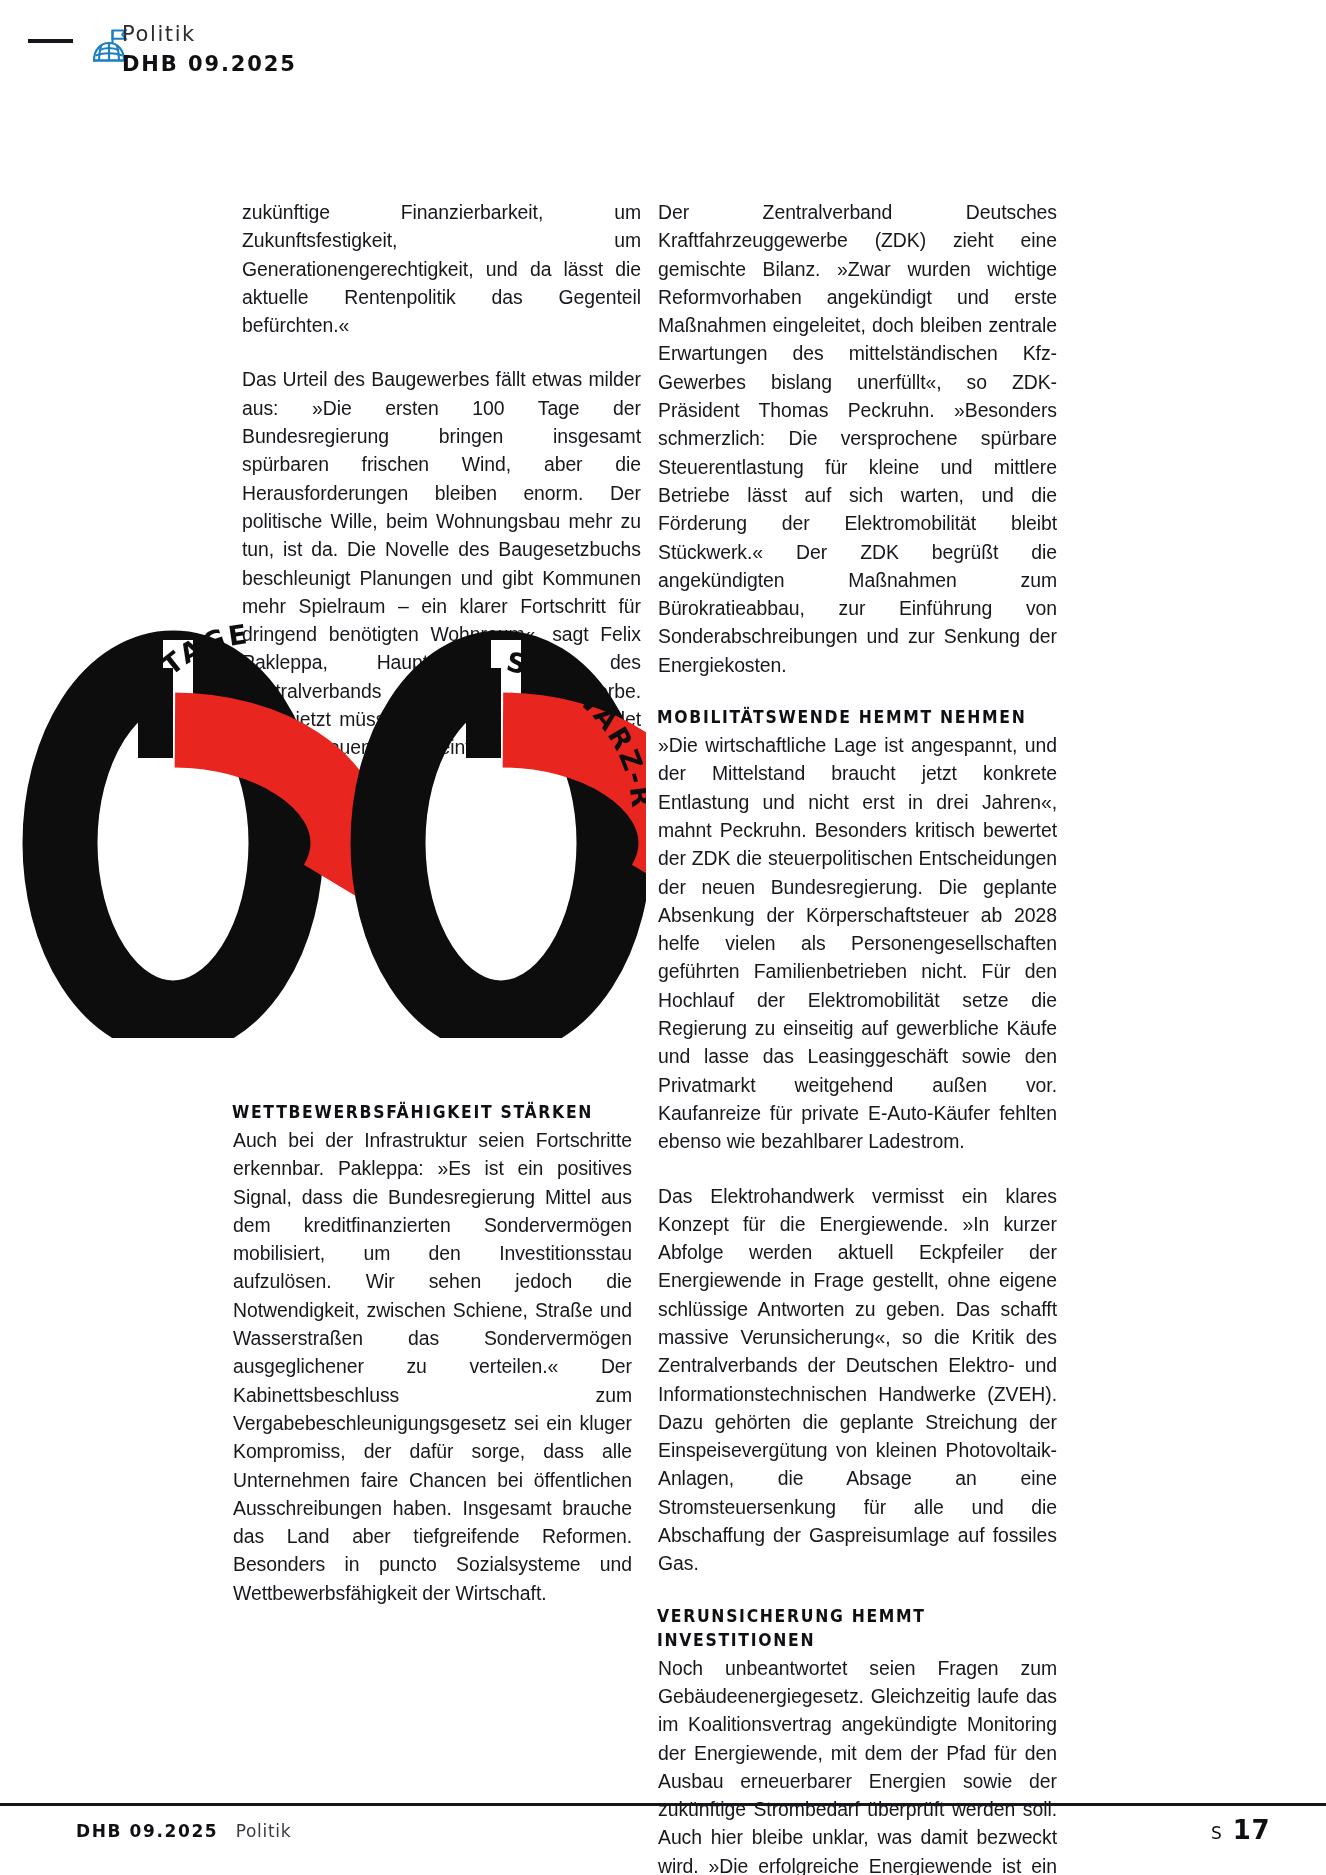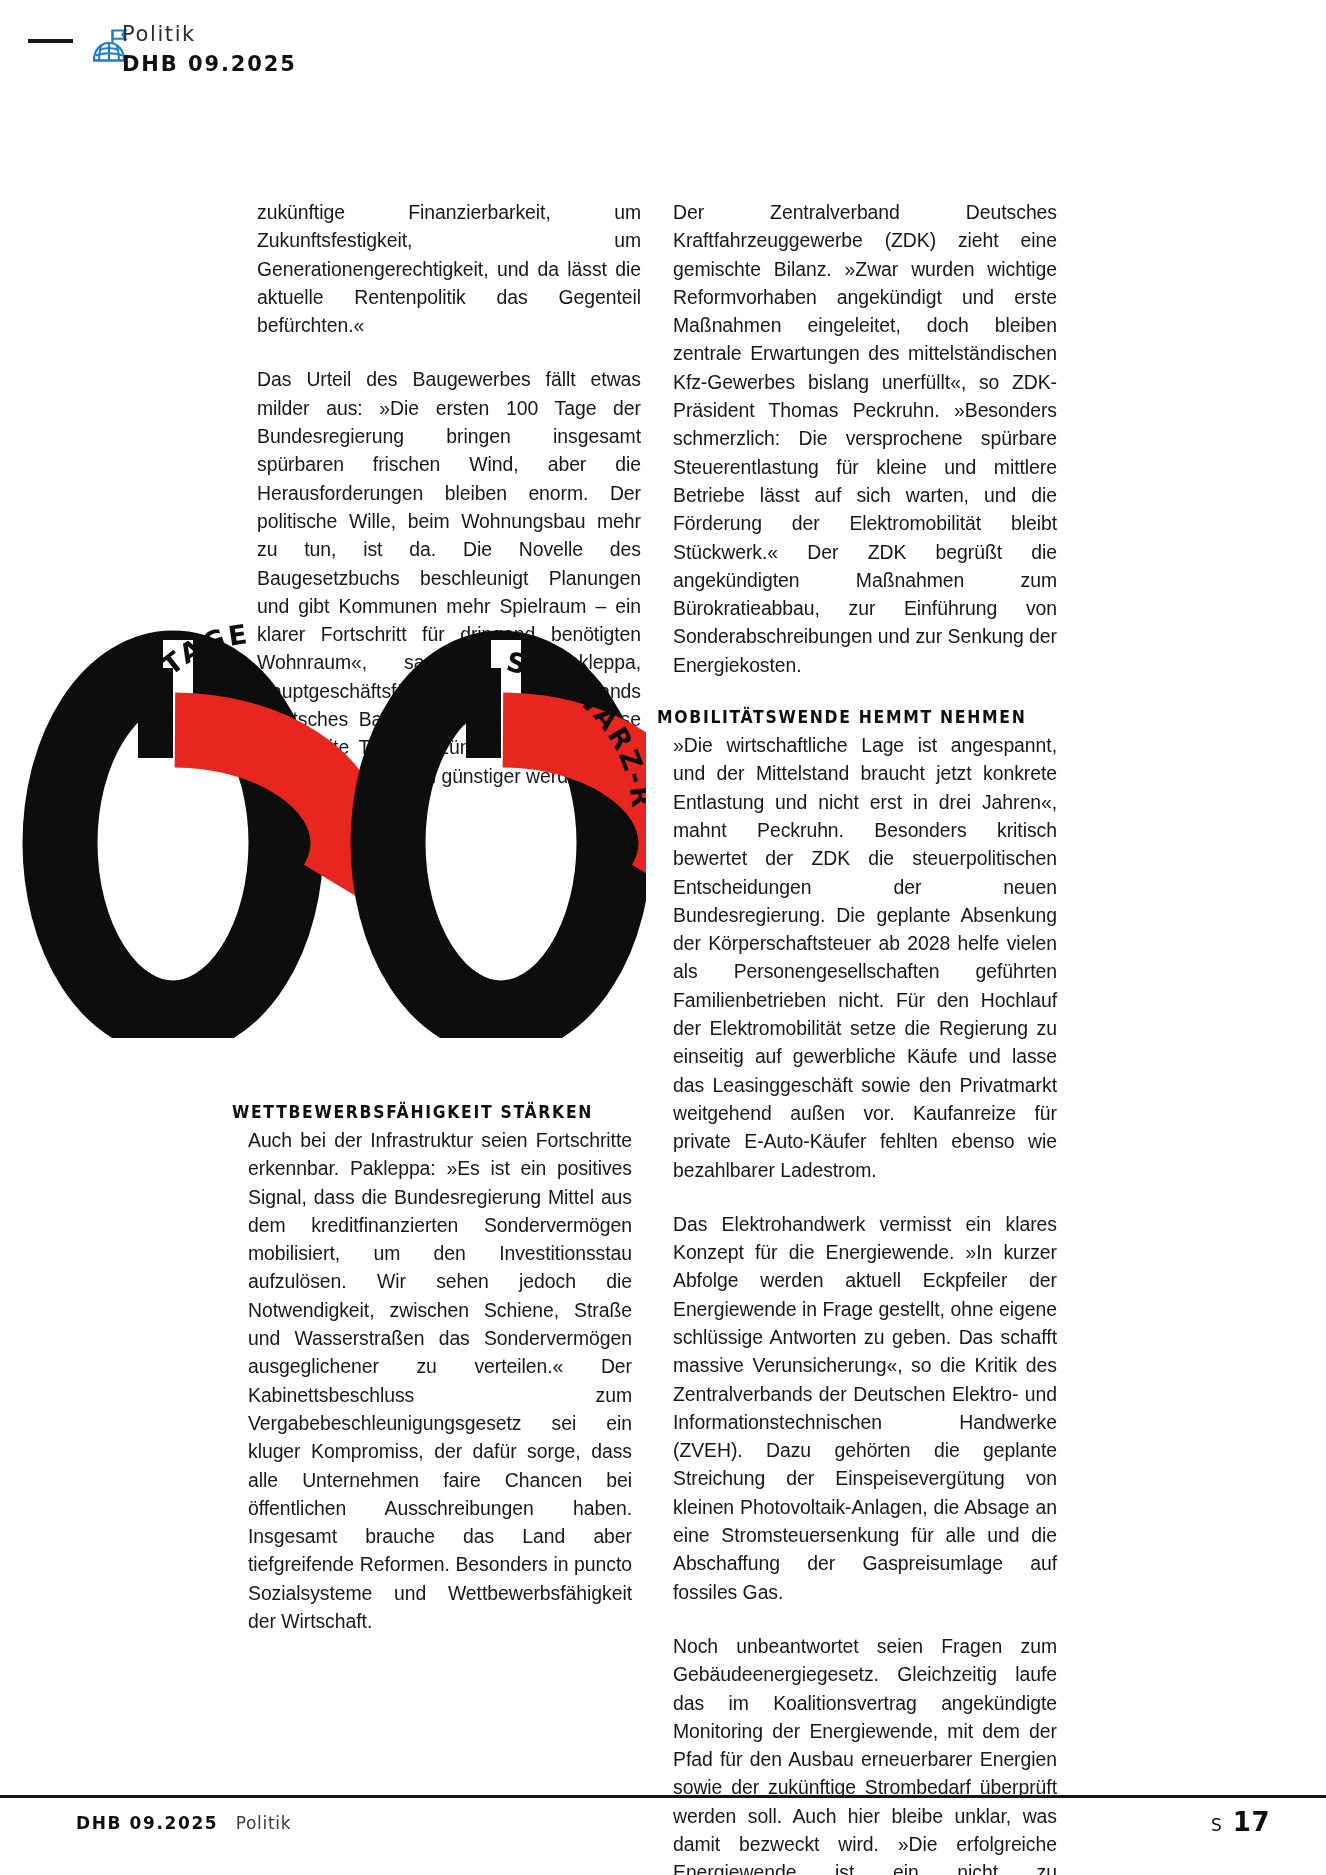--- a/index.html
+++ b/index.html
@@ -79,21 +79,21 @@
     line-height: 28.3px;
     letter-spacing: -0.05px;
     font-family: "Liberation Sans", sans-serif;
     font-stretch: condensed;
     color: #17171c;
   }
   #col-left  { left: 241px; top: 198px; }
   #col-right { left: 657px; top: 198px; }
 
   .col p {
-    margin: 0 0 26px 16px;
+    margin: 0 0 26px 1px;
     text-align: justify;
     hyphens: manual;
   }
   .col p.last { margin-bottom: 0; }
   .col p.tight { margin-bottom: 0; }
 
   .sec-head {
     font-weight: 700;
     font-size: 17.4px;
     letter-spacing: 1.7px;
@@ -119,21 +119,21 @@
     top: 618px;
     width: 626px;
     height: 420px;
   }
   #hero-graphic svg { display: block; }
 
   
   #page-footer {
     position: absolute;
     left: 0;
-    bottom: 8px;
+    bottom: 0;
     width: 1326px;
     height: 90px;
   }
   #footer-rule {
     position: absolute;
     left: 0;
     top: 18px;
     width: 1326px;
     height: 3px;
     background: #15151a;
@@ -273,20 +273,21 @@
   </div>
 
   <div id="col-right" class="col">
     <p>Der Zentralverband Deutsches Kraftfahrzeuggewerbe (ZDK) zieht eine gemischte Bilanz. »Zwar wurden wichtige Reformvorhaben angekündigt und erste Maßnahmen eingeleitet, doch bleiben zentrale Erwartungen des mittelständischen Kfz-Gewerbes bislang unerfüllt«, so ZDK-Präsident Thomas Peckruhn. »Besonders schmerzlich: Die versprochene spürbare Steuerentlastung für kleine und mittlere Betriebe lässt auf sich warten, und die Förderung der Elektromobilität bleibt Stückwerk.« Der ZDK begrüßt die angekündigten Maßnahmen zum Bürokratieabbau, zur Einführung von Sonderabschreibungen und zur Senkung der Energiekosten.</p>
 
     <div class="sec-head">MOBILITÄTSWENDE HEMMT NEHMEN</div>
     <p>»Die wirtschaftliche Lage ist angespannt, und der Mittelstand braucht jetzt konkrete Entlastung und nicht erst in drei Jahren«, mahnt Peckruhn. Besonders kritisch bewertet der ZDK die steuerpolitischen Entscheidungen der neuen Bundesregierung. Die geplante Absenkung der Körperschaftsteuer ab 2028 helfe vielen als Personengesellschaften geführten Familienbetrieben nicht. Für den Hochlauf der Elektromobilität setze die Regierung zu einseitig auf gewerbliche Käufe und lasse das Leasinggeschäft sowie den Privatmarkt weitgehend außen vor. Kaufanreize für private E-Auto-Käufer fehlten ebenso wie bezahlbarer Ladestrom.</p>
 
     <p>Das Elektrohandwerk vermisst ein klares Konzept für die Energiewende. »In kurzer Abfolge werden aktuell Eckpfeiler der Energiewende in Frage gestellt, ohne eigene schlüssige Antworten zu geben. Das schafft massive Verunsicherung«, so die Kritik des Zentralverbands der Deutschen Elektro- und Informationstechnischen Handwerke (ZVEH). Dazu gehörten die geplante Streichung der Einspeisevergütung von kleinen Photovoltaik-Anlagen, die Absage an eine Stromsteuersenkung für alle und die Abschaffung der Gaspreisumlage auf fossiles Gas.</p>
 
+    <div class="sec-head">VERUNSICHERUNG HEMMT INVESTITIONEN</div>
     <p class="tight">Noch unbeantwortet seien Fragen zum Gebäudeenergiegesetz. Gleichzeitig laufe das im Koalitionsvertrag angekündigte Monitoring der Energiewende, mit dem der Pfad für den Ausbau erneuerbarer Energien sowie der zukünftige Strombedarf überprüft werden soll. Auch hier bleibe unklar, was damit bezweckt wird. »Die erfolgreiche Energiewende ist ein nicht zu unterschätzender Wirtschaftsfaktor. Die aktuellen widersprüchlichen Signale und die offene Planlosigkeit schüren massive Verunsicherung und hemmen Investitionen«, erklärt ZVEH-Hauptgeschäftsführer Alexander Neuhäuser.</p>
 
   </div>
 </div>
 
 <div id="page-footer">
   <div id="footer-rule"></div>
   <div id="footer-left">
     <span id="footer-issue">DHB 09.2025</span>
     <span id="footer-section">Politik</span>

